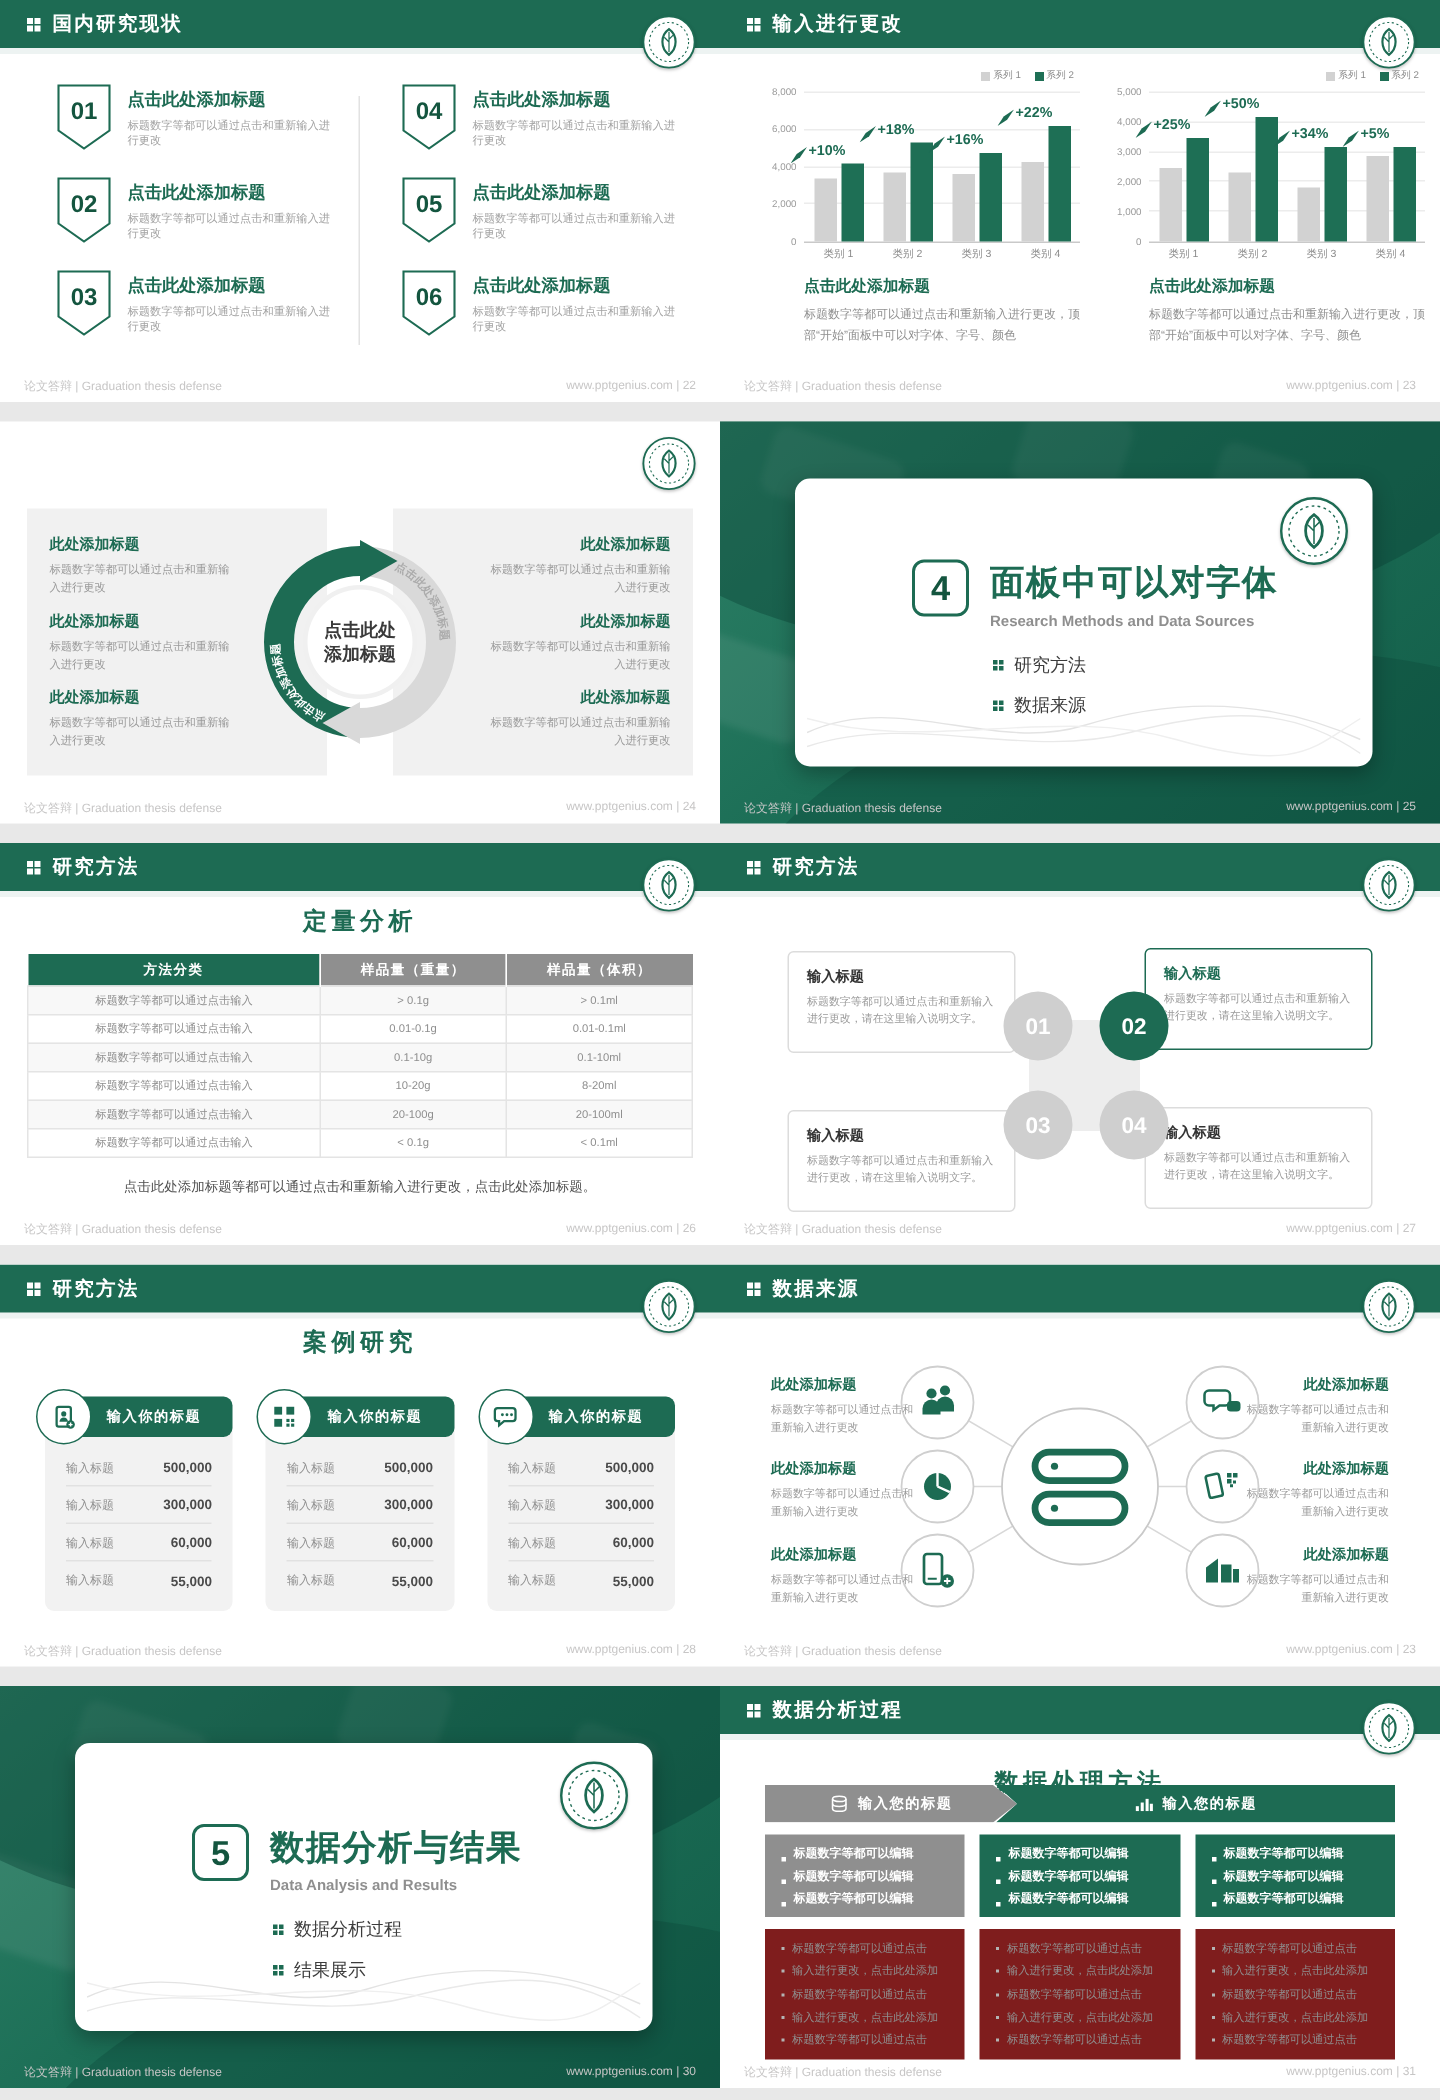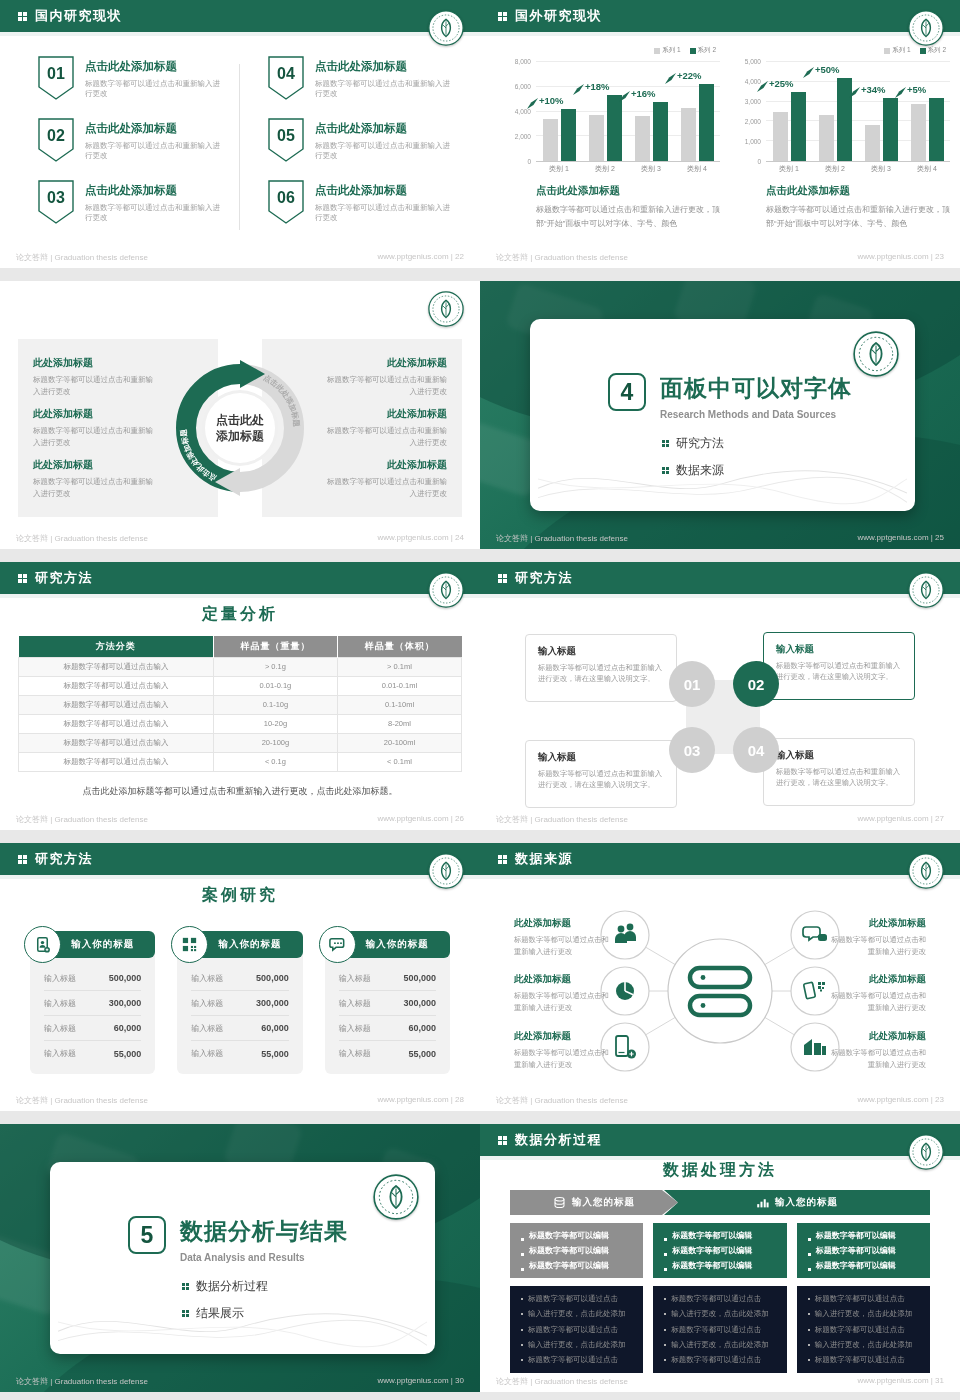--- a/index.html
+++ b/index.html
@@ -121,21 +121,21 @@
 .arrowrow{position:absolute;top:66px;left:30px;right:30px;height:25px;display:flex;z-index:2}
 .arrow-gray{width:168px;background:#8f8f8f;clip-path:polygon(0 0,calc(100% - 16px) 0,100% 50%,calc(100% - 16px) 100%,0 100%);display:flex;align-items:center;justify-content:center;gap:6px;color:#fff;font-size:9.5px;font-weight:bold;letter-spacing:1px}
 .arrow-green{flex:1;margin-left:-14px;background:#1d6b53;clip-path:polygon(0 0,100% 0,100% 100%,0 100%,14px 50%);display:flex;align-items:center;justify-content:center;gap:6px;color:#fff;font-size:9.5px;font-weight:bold;letter-spacing:1px}
 .wicon{width:13px;height:13px}
 .pcols{position:absolute;top:99px;left:30px;right:30px;display:grid;grid-template-columns:1fr 1fr 1fr;gap:10px}
 .darkbox{height:55px;padding:8px 11px;display:flex;flex-direction:column;justify-content:center;gap:4px}
 .darkbox.gray{background:#8f8f8f}
 .darkbox.green{background:#1d6b53}
 .db-line{display:flex;align-items:flex-end;gap:5px;color:#fff;font-size:8px;font-weight:bold}
 .sqw{width:3px;height:3px;background:#fff;flex:0 0 3px}
-.lightbox{margin-top:8px;background:#0f172a;padding:8px 11px;height:87px;display:flex;flex-direction:column;justify-content:space-between}
+.lightbox{margin-top:8px;background:#7f1d1d;padding:8px 11px;height:87px;display:flex;flex-direction:column;justify-content:space-between}
 .lb-line{display:flex;align-items:center;gap:5px;color:#8f8f8f;font-size:7.5px}
 .sqg{width:2px;height:2px;background:#b3b3b3;flex:0 0 2px}
 </style>
 </head>
 <body>
 
 <div class="deck">
 
   <section class="slide">
     <header class="bar">
@@ -242,21 +242,21 @@
   </section>
 
   <section class="slide">
     <header class="bar">
       <span class="m4 big">
           <i></i>
           <i></i>
           <i></i>
           <i></i>
         </span>
-      <span class="ttl">国外研究现状</span>
+      <span class="ttl">输入进行更改</span>
     </header>
     <div class="seal">
         <svg viewBox="0 0 40 40">
           <circle cx="20" cy="20" r="19" fill="#ffffff" stroke="#1d6b53" stroke-width="1.4"></circle>
           <circle cx="20" cy="20" r="14.5" fill="none" stroke="#1d6b53" stroke-width="0.8" stroke-dasharray="1.6 1.9"></circle>
           <path d="M20 10.5 C 13.5 15,13.5 24.5,20 29.5 C 26.5 24.5,26.5 15,20 10.5 Z" fill="none" stroke="#1d6b53" stroke-width="1.6"></path>
           <path d="M20 12.5 L20 27.5 M16.5 16.5 L20 20 M23.5 14.5 L20 18" stroke="#1d6b53" stroke-width="0.9" fill="none"></path>
         </svg>
       </div>
     <div class="charts-row">
@@ -943,21 +943,21 @@
       <span class="ttl">数据分析过程</span>
     </header>
     <div class="seal">
         <svg viewBox="0 0 40 40">
           <circle cx="20" cy="20" r="19" fill="#ffffff" stroke="#1d6b53" stroke-width="1.4"></circle>
           <circle cx="20" cy="20" r="14.5" fill="none" stroke="#1d6b53" stroke-width="0.8" stroke-dasharray="1.6 1.9"></circle>
           <path d="M20 10.5 C 13.5 15,13.5 24.5,20 29.5 C 26.5 24.5,26.5 15,20 10.5 Z" fill="none" stroke="#1d6b53" stroke-width="1.6"></path>
           <path d="M20 12.5 L20 27.5 M16.5 16.5 L20 20 M23.5 14.5 L20 18" stroke="#1d6b53" stroke-width="0.9" fill="none"></path>
         </svg>
       </div>
-    <h2 class="stitle" style="top:36px">数据处理方法</h2>
+    <h2 class="stitle" style="top:54px">数据处理方法</h2>
     <div class="arrowrow">
       <div class="arrow-gray">
         <svg class="wicon" viewBox="0 0 16 16">
             <ellipse cx="8" cy="4" rx="5.5" ry="2.2" fill="none" stroke="#fff" stroke-width="1.3"></ellipse>
             <path d="M2.5,4 v8 a5.5,2.2 0 0 0 11,0 v-8" fill="none" stroke="#fff" stroke-width="1.3"></path>
             <path d="M2.5,8 a5.5,2.2 0 0 0 11,0" fill="none" stroke="#fff" stroke-width="1.3"></path>
           </svg>
         <span>输入您的标题</span>
       </div>
       <div class="arrow-green">

